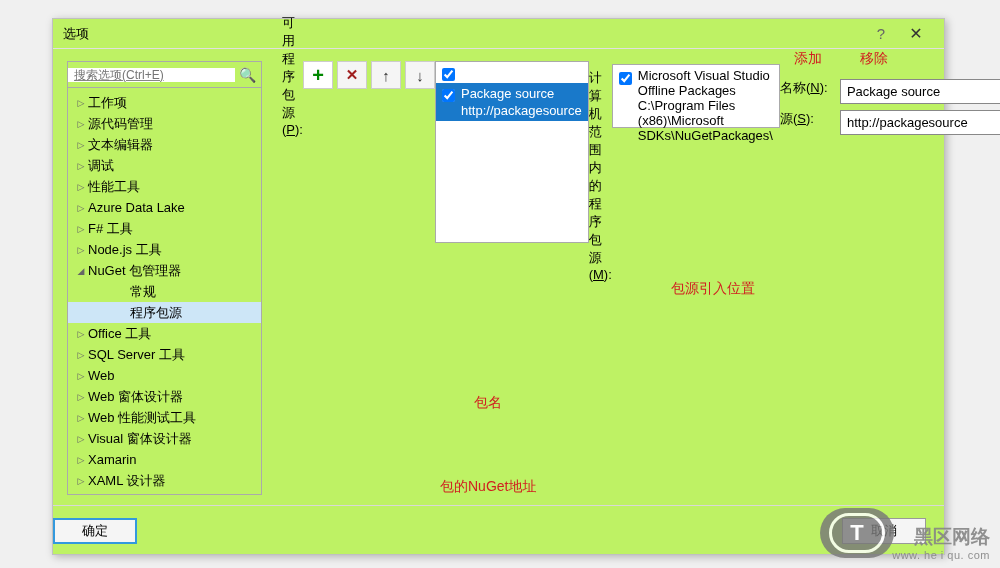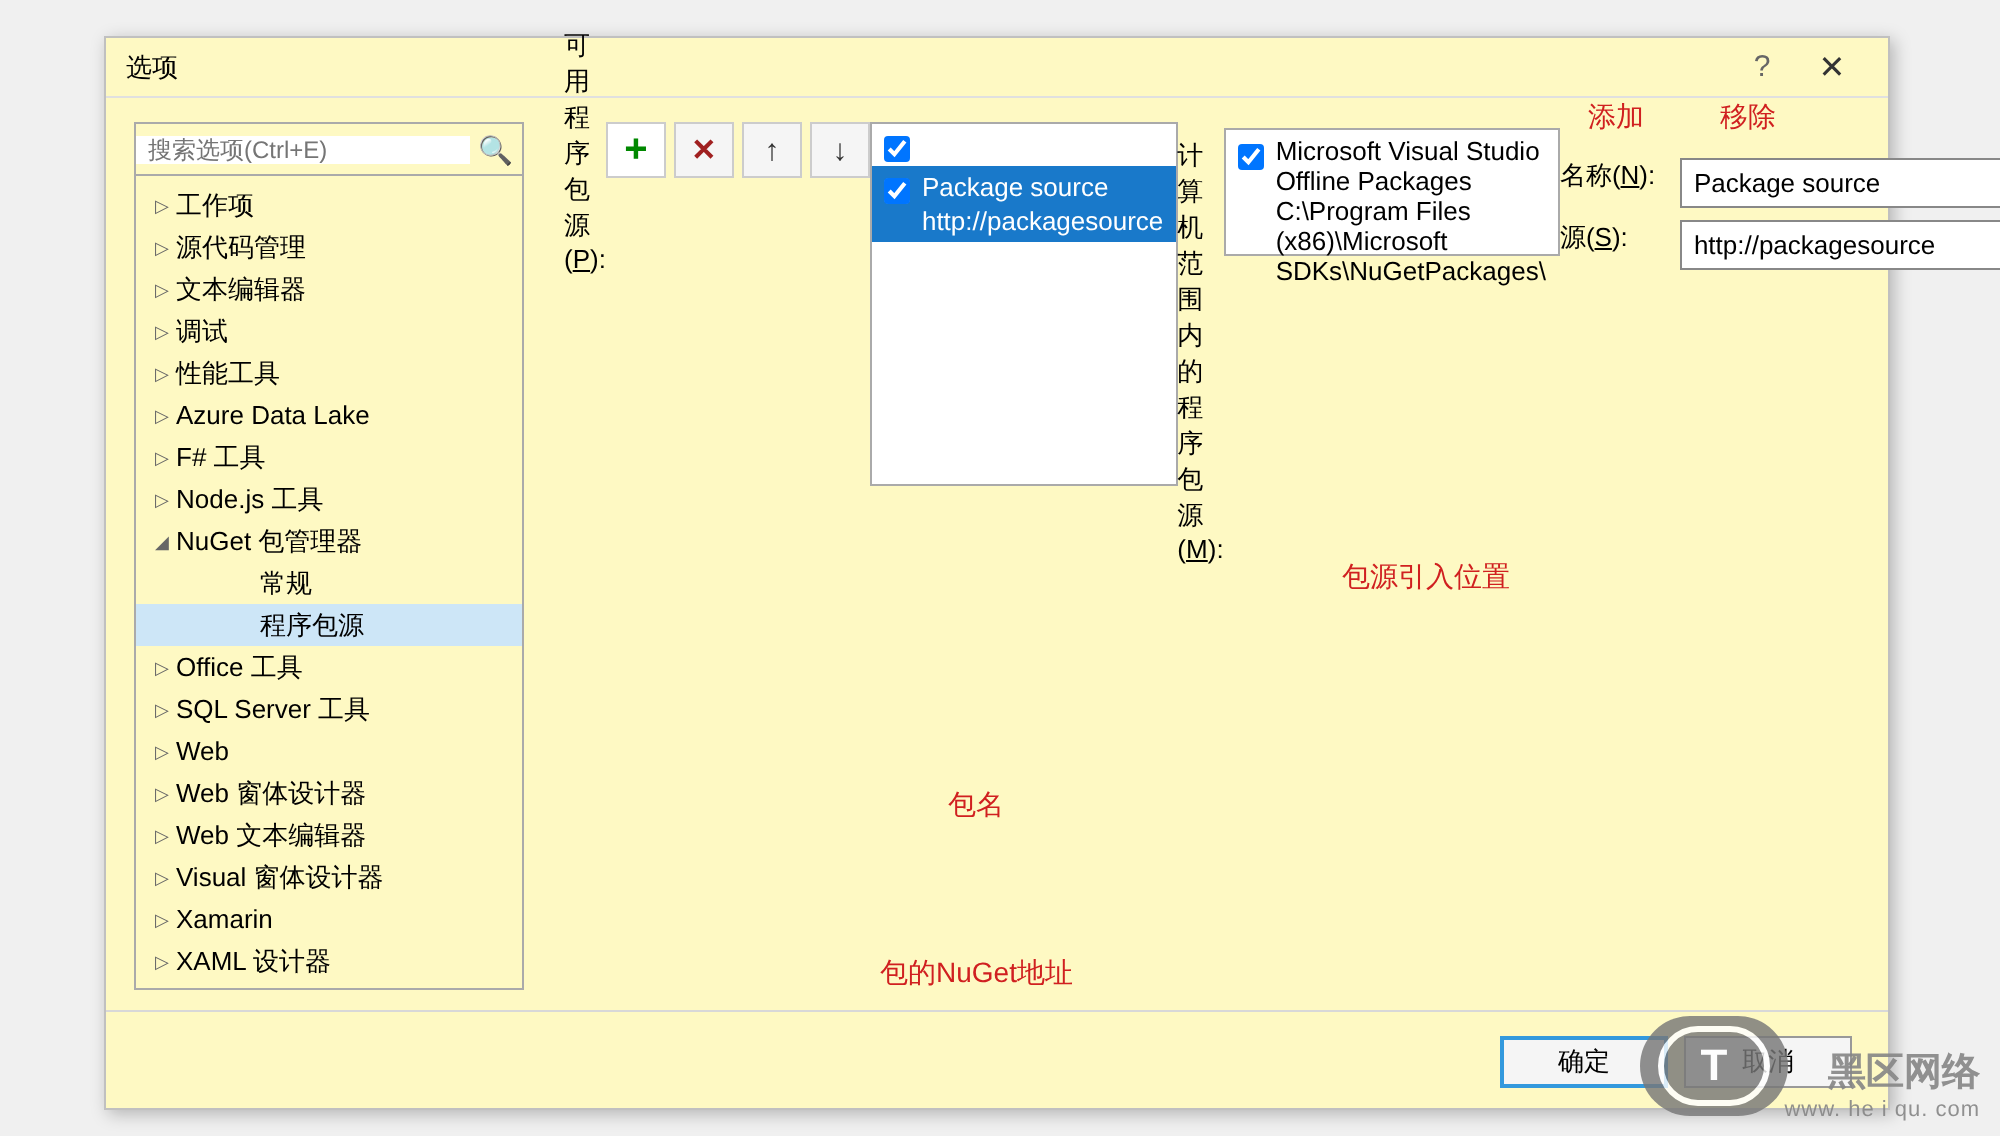--- a/index.html
+++ b/index.html
@@ -1,25 +1,25 @@
 <!DOCTYPE html>
 <html><head>
 <meta charset="utf-8">
 <style>
 * { box-sizing: border-box; margin: 0; padding: 0; }
 body { width: 1000px; height: 568px; font-family: "Microsoft YaHei", SimSun, Arial, sans-serif; font-size: 13px; background: #f0f0f0; position: relative; }
-.dialog { position: absolute; top: 18px; left: 52px; width: 893px; height: 537px; background: #fef9c3; border: 1px solid #c0c0c0; box-shadow: 2px 2px 8px rgba(0,0,0,0.25); }
+.dialog { position: absolute; top: 18px; left: 52px; width: 893px; height: 537px; background: #bef264; border: 1px solid #c0c0c0; box-shadow: 2px 2px 8px rgba(0,0,0,0.25); }
 .titlebar { height: 30px; display: flex; align-items: center; padding: 0 8px 0 10px; border-bottom: 1px solid #e0e0e0; }
 .titlebar .tb-title { flex: 1; font-size: 13px; }
 .titlebar .tb-help { width: 30px; text-align: center; color: #666; font-size: 15px; cursor: pointer; }
 .titlebar .tb-close { width: 40px; text-align: center; color: #333; font-size: 16px; cursor: pointer; }
 .body { display: flex; height: 452px; padding: 12px 14px 0 14px; gap: 20px; }
 .left { width: 268px; }
 .searchwrap { position: relative; border: 1px solid #aaa; height: 27px; display: flex; align-items: center; }
-.search-input { flex: 1; border: none; outline: none; padding: 0 6px; font-size: 12px; color: #888; font-family: inherit; }
+.search-input { flex: 1; border: none; outline: none; padding: 0 6px; font-size: 12px; color: #888; font-family: inherit; text-decoration: underline; }
 .search-icon { width: 26px; text-align: center; color: #555; font-size: 14px; }
 .tree { border: 1px solid #aaa; border-top: none; height: 407px; overflow-y: auto; padding-top: 4px; }
 .tree-item { display: flex; align-items: center; height: 21px; padding-left: 6px; cursor: pointer; white-space: nowrap; }
 .tree-item .tri { width: 14px; text-align: center; color: #666; font-size: 9px; }
 .tree-item.level3 { padding-left: 48px; }
 .tree-item.selected { background: #cde6f7; }
 .right { flex: 1; display: flex; flex-direction: row; }
 .righttop { display: flex; align-items: center; height: 28px; margin-bottom: 3px; }
 .avail-label { font-size: 13px; }
 .toolbar { display: flex; gap: 4px; margin-left: auto; }
@@ -36,21 +36,21 @@
 .machine-label { margin-top: 8px; font-size: 13px; }
 .machine-box { border: 1px solid #aaa; height: 64px; background: #fff; padding: 3px 6px; margin-top: 3px; }
 .m-row { display: flex; align-items: flex-start; }
 .m-row .chk { margin-top: 4px; margin-right: 6px; }
 .fields { margin-top: 18px; }
 .field-row { display: flex; align-items: flex-start; margin-bottom: 6px; gap: 8px; }
 .field-label { width: 52px; text-align: left; font-size: 13px; }
 .field-input { flex: 1; border: 1px solid #888; height: 25px; padding: 0 6px; font-size: 13px; font-family: inherit; }
 .browse { width: 30px; height: 25px; border: 1px solid #aaa; background: #f0f0f0; cursor: pointer; }
 .update-btn { width: 70px; height: 25px; border: 1px solid #aaa; background: #f0f0f0; cursor: pointer; font-size: 13px; font-family: inherit; }
-.footer { border-top: 1px solid #d8d8d8; margin-top: 4px; display: flex; justify-content: flex-end; align-items: center; height: 50px; padding-right: 18px; gap: 8px; }
+.footer { border-top: 1px solid #d8d8d8; margin-top: 4px; display: flex; justify-content: space-between; align-items: center; height: 50px; padding-right: 18px; gap: 8px; }
 .dlg-btn { width: 84px; height: 26px; border: 1px solid #999; background: #f5f5f5; font-size: 13px; cursor: pointer; font-family: inherit; }
 .dlg-btn.primary { border: 2px solid #3399dd; }
 .annot { position: absolute; color: #d02020; font-size: 14px; font-family: "Microsoft YaHei", sans-serif; pointer-events: none; }
 .ann-add { top: 50px; left: 794px; }
 .ann-remove { top: 50px; left: 860px; }
 .ann-srcloc { top: 280px; left: 636px; margin-left: 35px; }
 .ann-pkgname { top: 394px; left: 474px; }
 .ann-nugeturl { top: 478px; left: 440px; }
 .watermark-logo { position: absolute; right: 106px; bottom: 10px; width: 74px; height: 50px; border-radius: 28px; background: #787878; opacity: 0.82; display: flex; align-items: center; justify-content: center; z-index: 50; }
 .watermark-logo .t { color: #fff; font-size: 22px; font-weight: bold; border: 3px solid #fff; border-radius: 22px; padding: 4px 18px; }
@@ -131,21 +131,21 @@
           <div class="tree-item">
             <span class="tri">▷</span>
             <span>Web</span>
           </div>
           <div class="tree-item">
             <span class="tri">▷</span>
             <span>Web 窗体设计器</span>
           </div>
           <div class="tree-item">
             <span class="tri">▷</span>
-            <span>Web 文本编辑器</span>
+            <span>Web 性能测试工具</span>
           </div>
           <div class="tree-item">
             <span class="tri">▷</span>
             <span>Visual 窗体设计器</span>
           </div>
           <div class="tree-item">
             <span class="tri">▷</span>
             <span>Xamarin</span>
           </div>
           <div class="tree-item">

